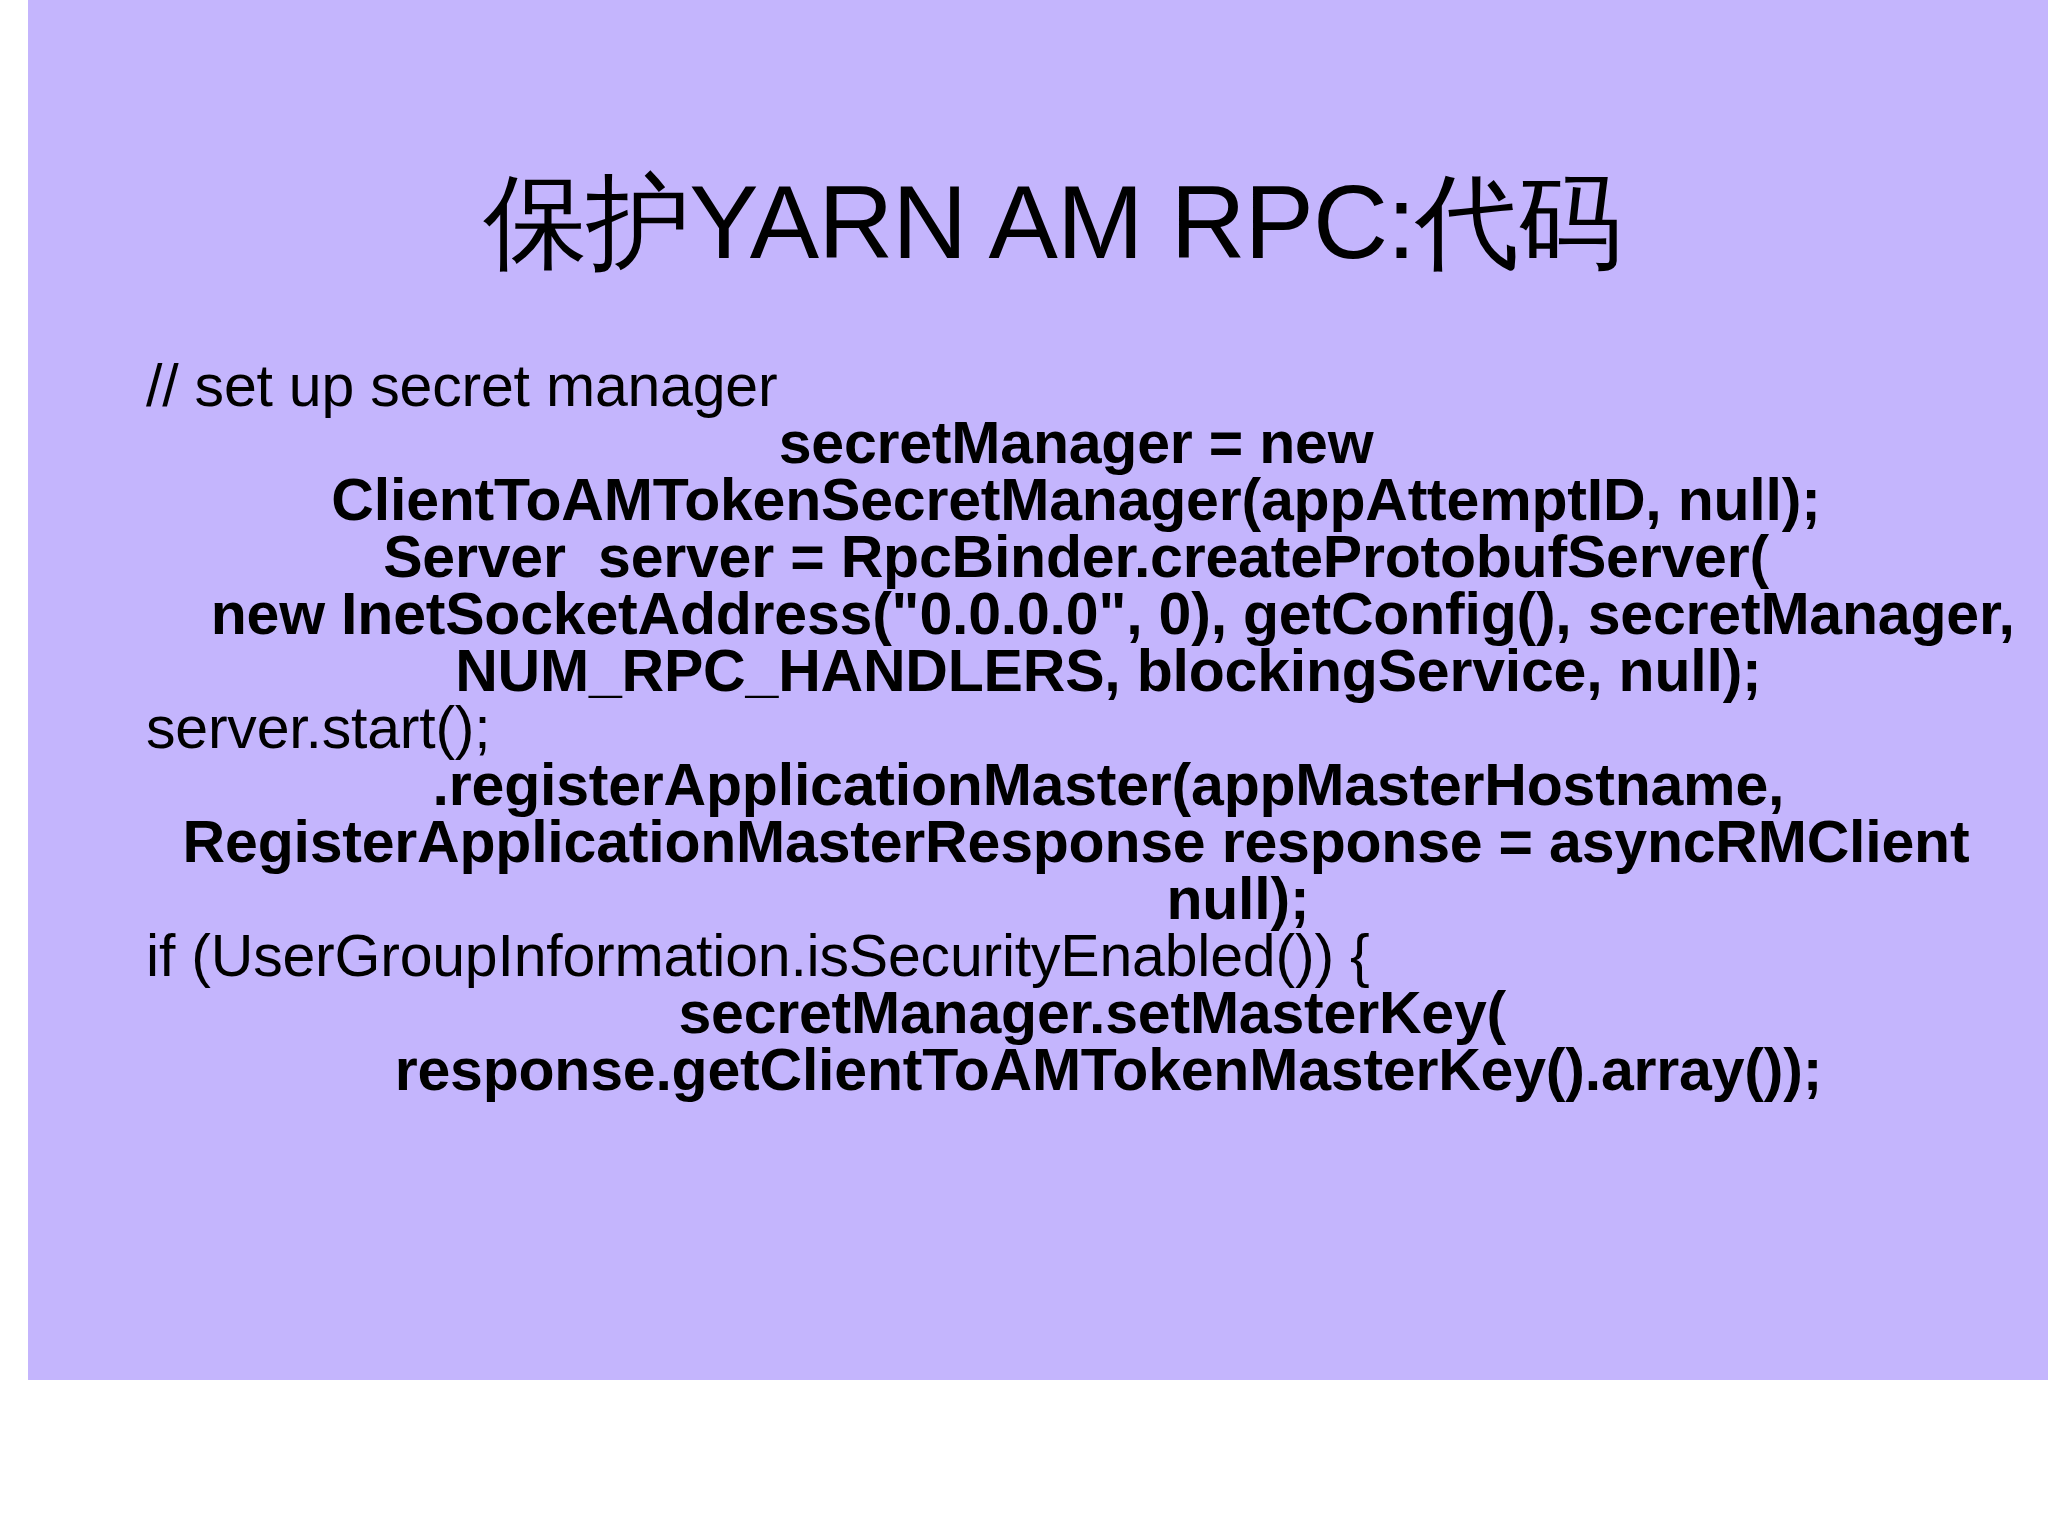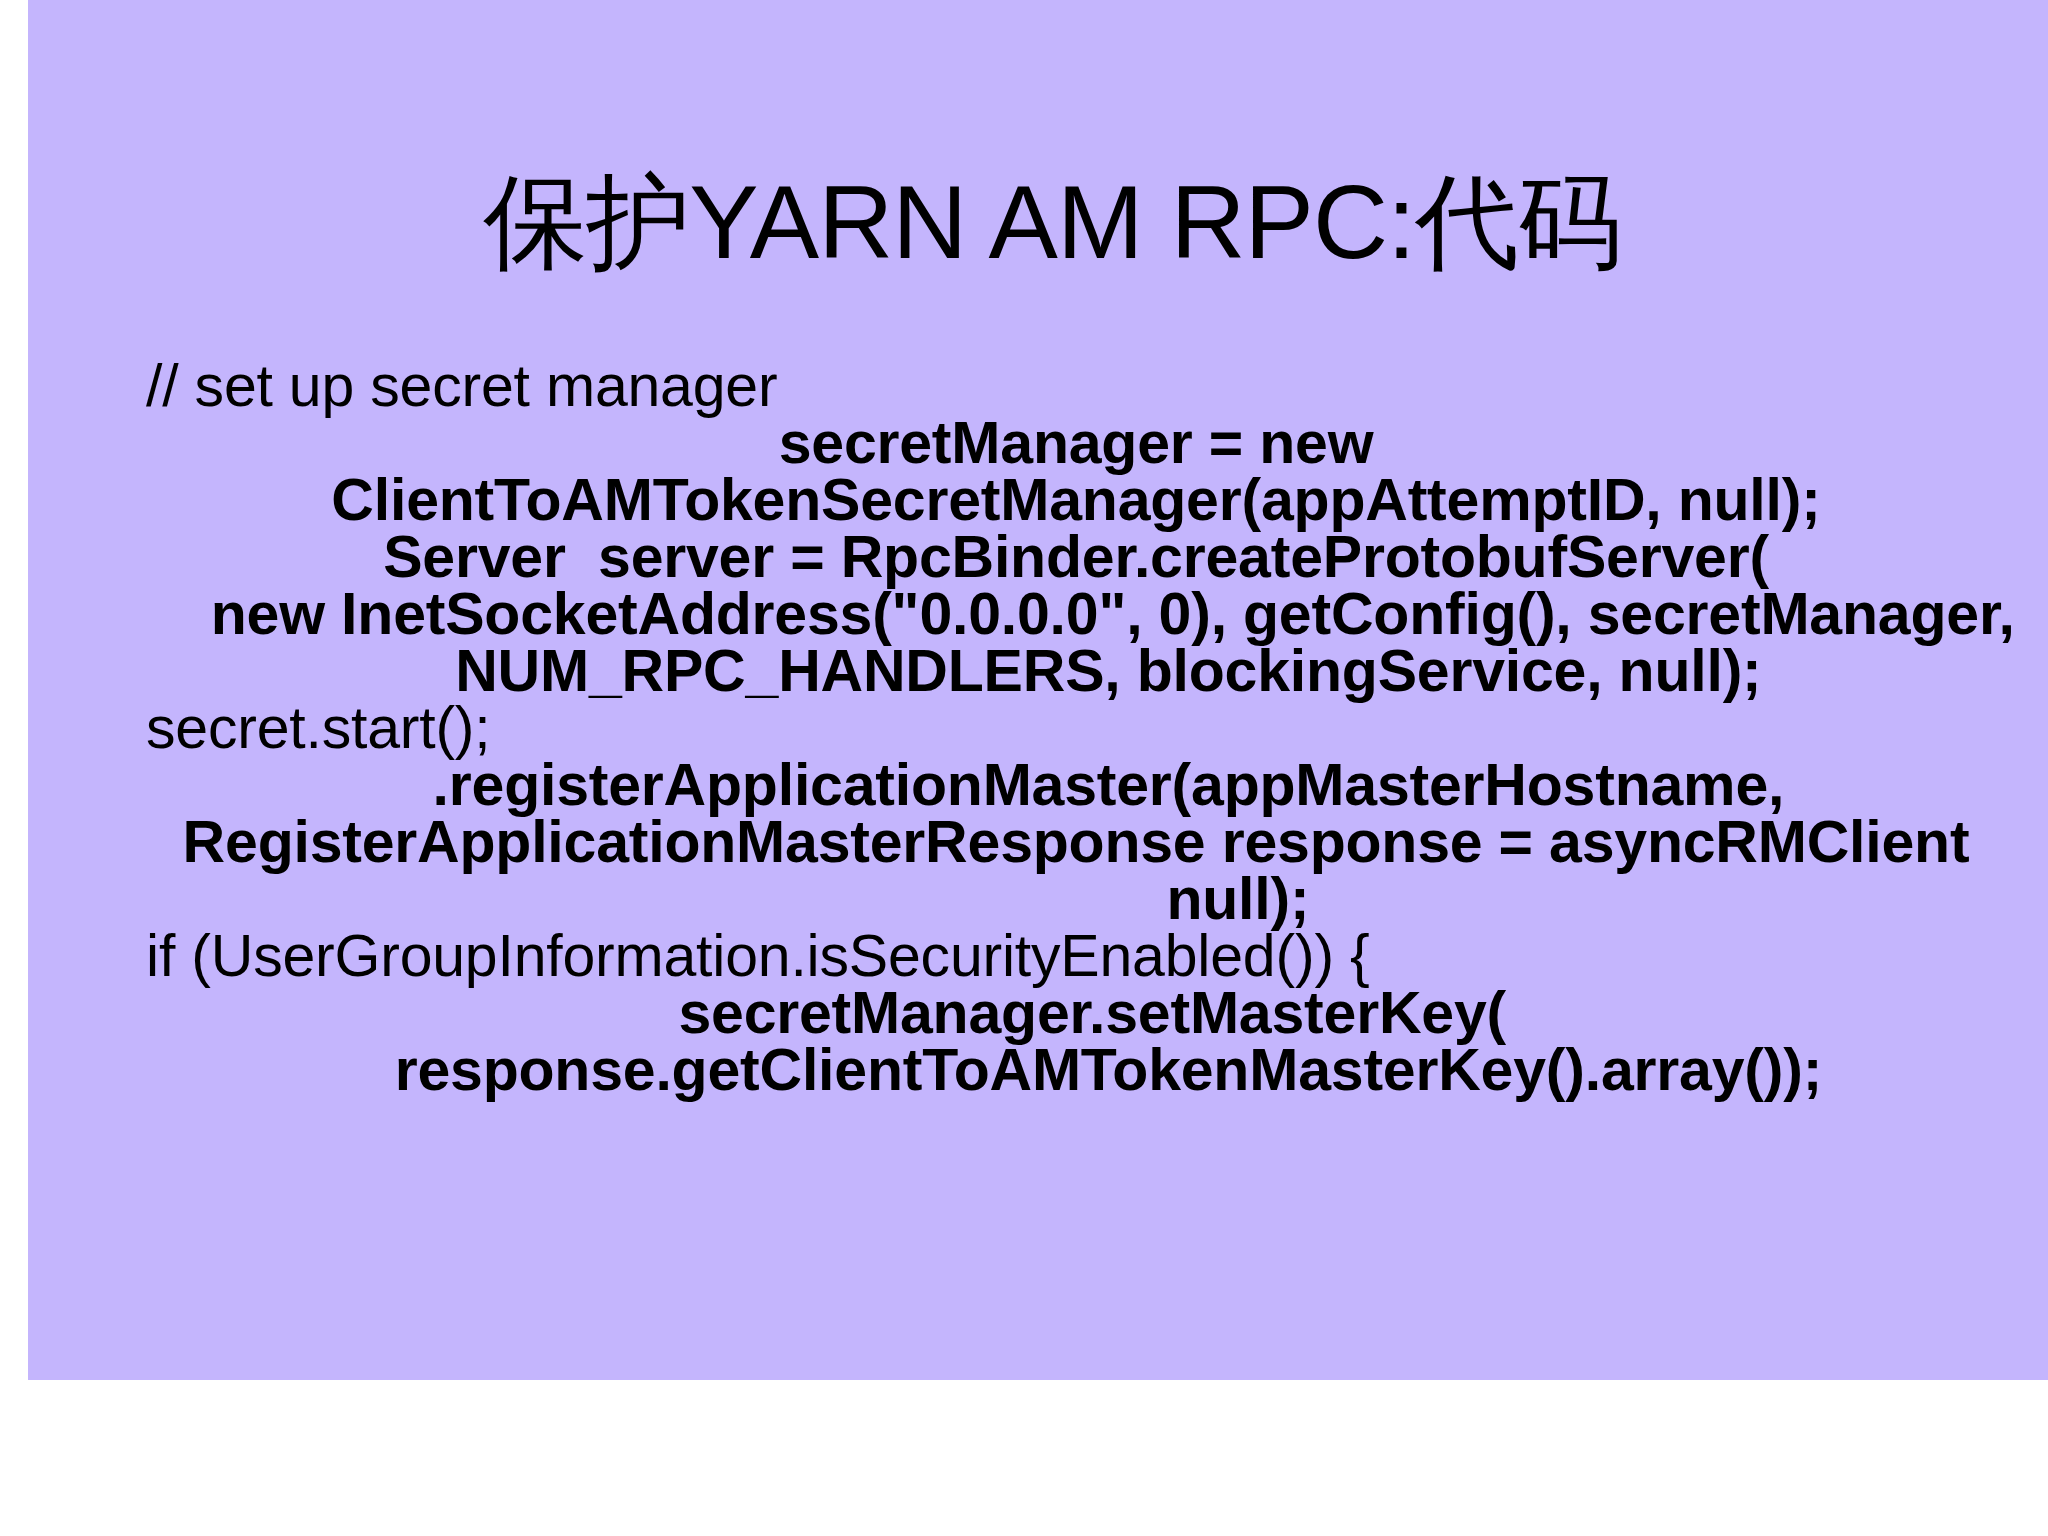--- a/index.html
+++ b/index.html
@@ -63,21 +63,21 @@
 
   <h1 class="slide-title">保护YARN AM RPC:代码</h1>
 
   <div class="code-body">
     <div class="code-line normal">// set up secret manager</div>
     <div class="code-line bold">secretManager = new</div>
     <div class="code-line bold">ClientToAMTokenSecretManager(appAttemptID, null);</div>
     <div class="code-line bold">Server  server = RpcBinder.createProtobufServer(</div>
     <div class="code-line bold">    new InetSocketAddress("0.0.0.0", 0), getConfig(), secretManager,</div>
     <div class="code-line bold">    NUM_RPC_HANDLERS, blockingService, null);</div>
-    <div class="code-line normal">secret.start();</div>
+    <div class="code-line normal">server.start();</div>
     <div class="code-line bold">    .registerApplicationMaster(appMasterHostname,</div>
     <div class="code-line bold">RegisterApplicationMasterResponse response = asyncRMClient</div>
     <div class="code-line bold">                    null);</div>
     <div class="code-line normal">if (UserGroupInformation.isSecurityEnabled()) {</div>
     <div class="code-line bold">  secretManager.setMasterKey(</div>
     <div class="code-line bold">    response.getClientToAMTokenMasterKey().array());</div>
   </div>
 
 </div>
 

